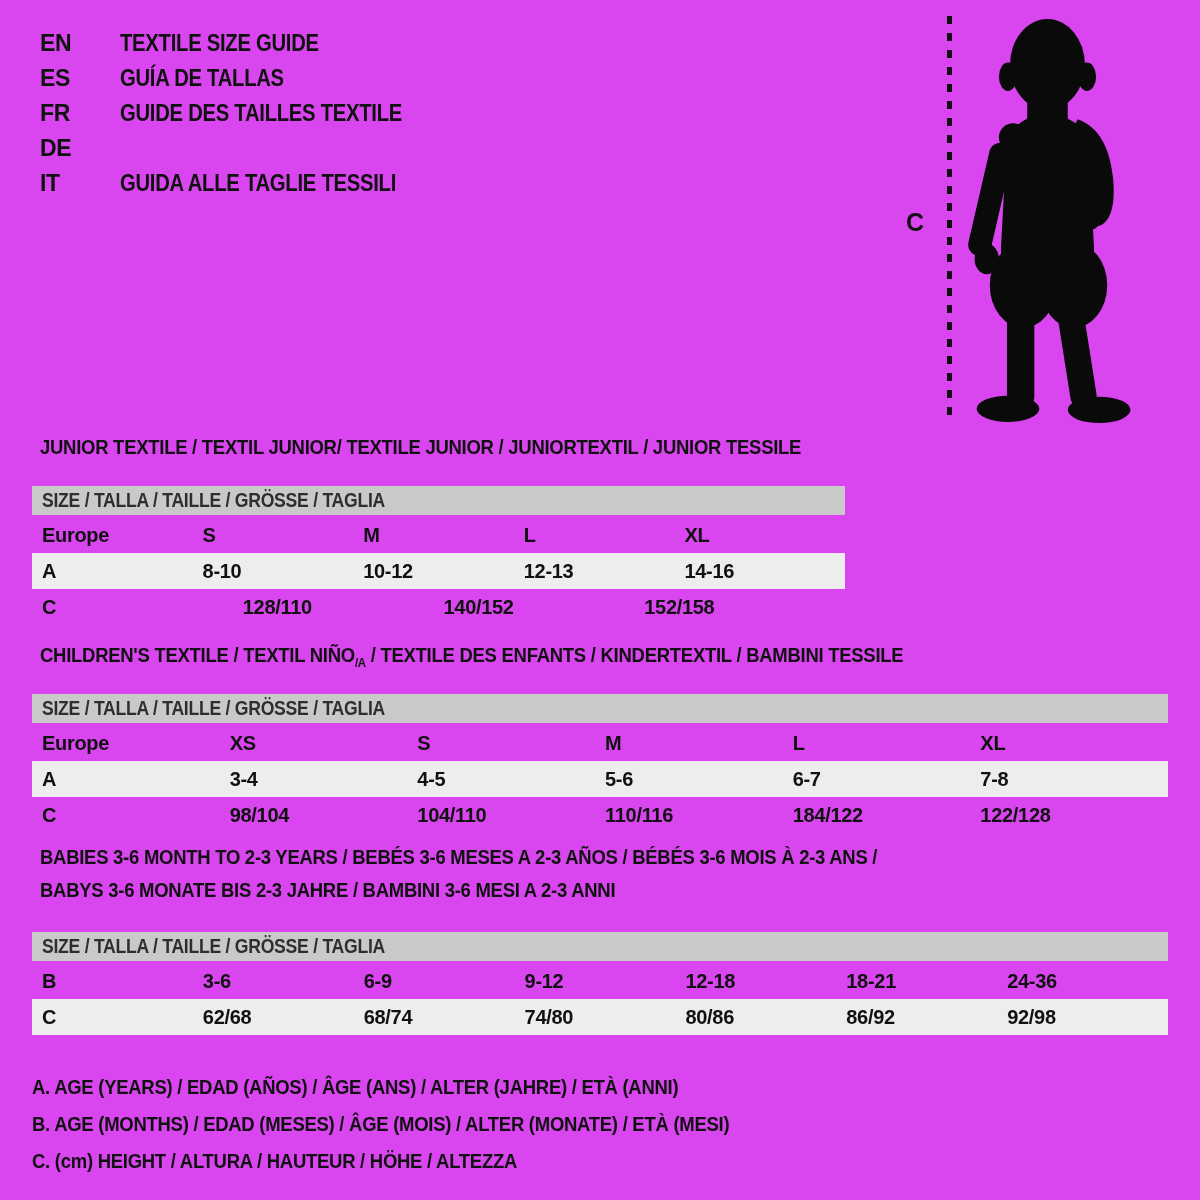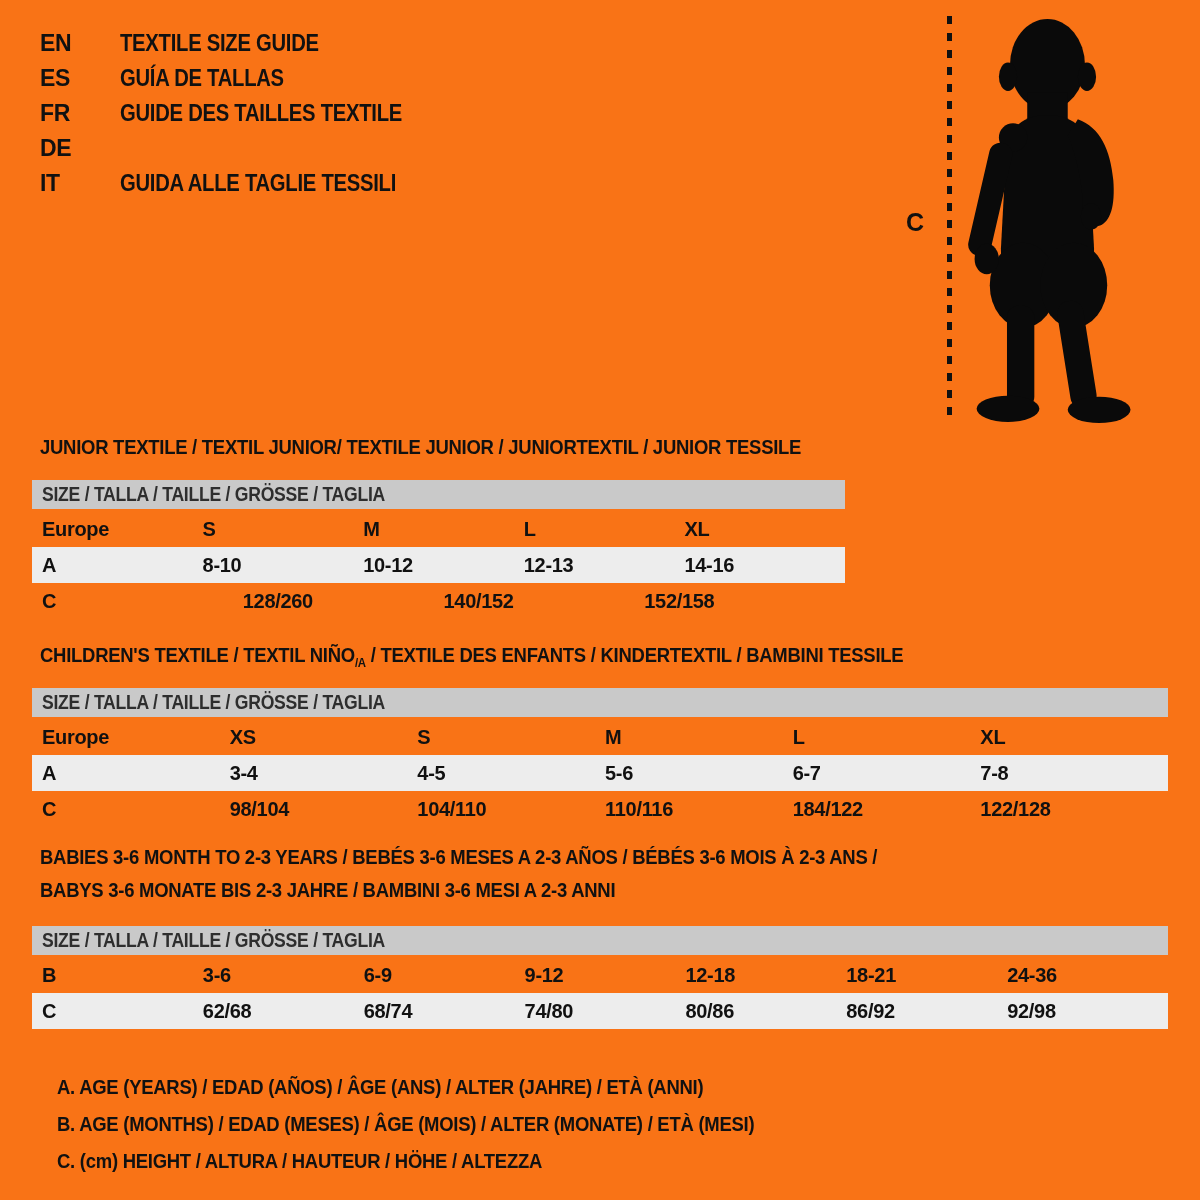--- a/index.html
+++ b/index.html
@@ -1,17 +1,17 @@
 <!DOCTYPE html>
 <html style="--bar: #c9c9c9; --stripe: #ededed; --ink: #111111; --silhouette: #0a0a0a;"><head>
 <meta charset="utf-8">
 <style>
   html,body{margin:0;padding:0;background:#fff;}
   .page{
-    position:relative;width:1200px;height:1200px;background:#f97316;
+    position:relative;width:1200px;height:1200px;background:#d946ef;
     font-family:"Liberation Sans",sans-serif;font-weight:700;color:var(--ink,#111);
     overflow:hidden;letter-spacing:-0.3px;
   }
   .cond{display:inline-block;transform:scaleX(0.88);transform-origin:0 50%;white-space:nowrap;}
 
   
   .lang-block{position:absolute;left:40px;top:26px;}
   .lang-row{display:flex;line-height:35px;font-size:23px;}
   .lang-code{width:80px;flex:0 0 80px;}
   .lang-label{flex:1;}
@@ -25,31 +25,31 @@
   .baby{position:absolute;left:958px;top:14px;width:182px;height:410px;color:var(--silhouette,#0a0a0a);}
 
   
   .sec-title{position:absolute;left:40px;margin:0;font-size:21px;font-weight:700;line-height:33px;}
   .sub{font-size:13px;position:relative;top:5px;}
 
   
   .size-table{position:absolute;left:32px;}
   .size-bar{
     height:29px;line-height:29px;background:var(--bar,#c9c9c9);
-    padding-left:10px;font-size:20px;color:#2e2e2e;margin-bottom:2px;
+    padding-left:10px;font-size:20px;color:#2e2e2e;margin-bottom:2px;margin-top:6px;
   }
   .trow{display:flex;height:36px;line-height:36px;font-size:20px;}
   .row-stripe{background:var(--stripe,#ededed);}
   .tlabel{flex:0 0 110px;padding-left:10px;text-align:left;}
   .tcell{flex:1;text-align:left;}
   .w-junior{width:813px;}
   .w-wide{width:1136px;}
 
   
-  .legend{position:absolute;left:57px;top:1068px;}
+  .legend{position:absolute;left:32px;top:1068px;}
   .legend-line{line-height:37px;font-size:21px;}
 </style>
 </head>
 <body>
 
 <div class="page">
 
   <div class="lang-block">
     <div class="lang-row">
       <span class="lang-code">EN</span>
@@ -111,21 +111,21 @@
     </div>
     <div class="trow row-stripe">
       <div class="tcell tlabel">A</div>
       <div class="tcell">8-10</div>
       <div class="tcell">10-12</div>
       <div class="tcell">12-13</div>
       <div class="tcell">14-16</div>
     </div>
     <div class="trow">
       <div class="tcell tlabel">C</div>
-      <div class="tcell">128/260</div>
+      <div class="tcell">128/110</div>
       <div class="tcell">140/152</div>
       <div class="tcell">152/158</div>
     </div>
   </div>
 
   <h2 class="sec-title" style="top:638px;">
     <span class="cond"><span>CHILDREN'S TEXTILE / TEXTIL NIÑO</span><span class="sub">/A</span><span> / TEXTILE DES ENFANTS / KINDERTEXTIL / BAMBINI TESSILE</span></span>
   </h2>
   <div class="size-table w-wide" style="top:688px;">
     <div class="size-bar">

